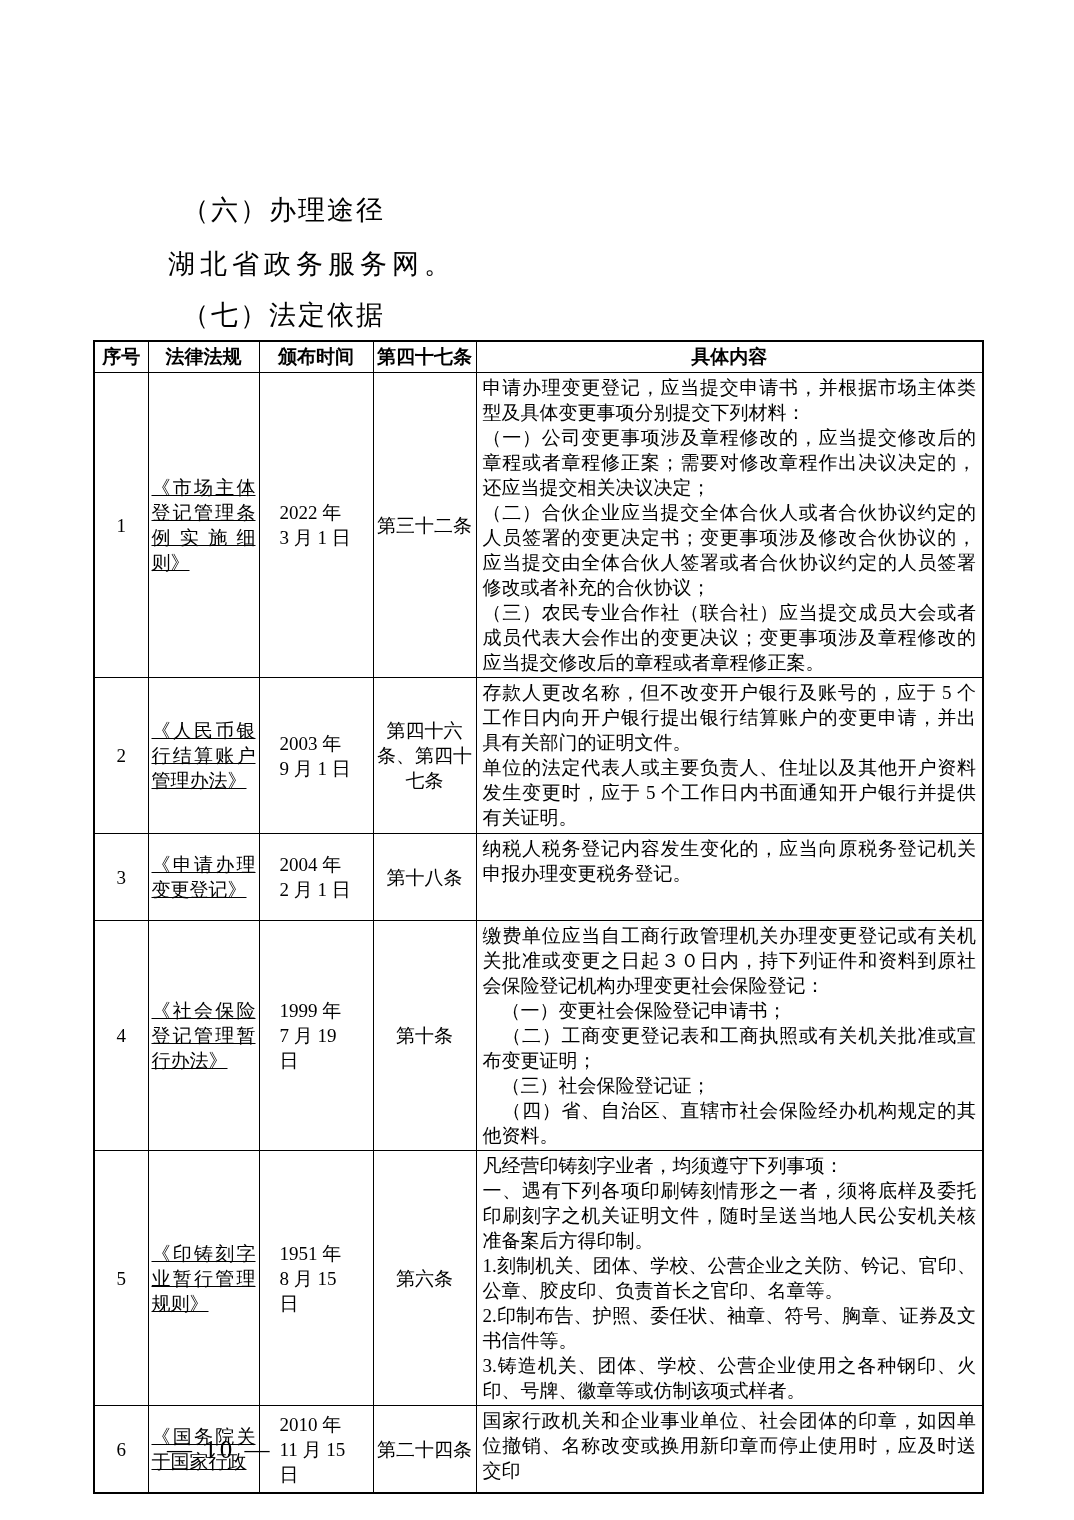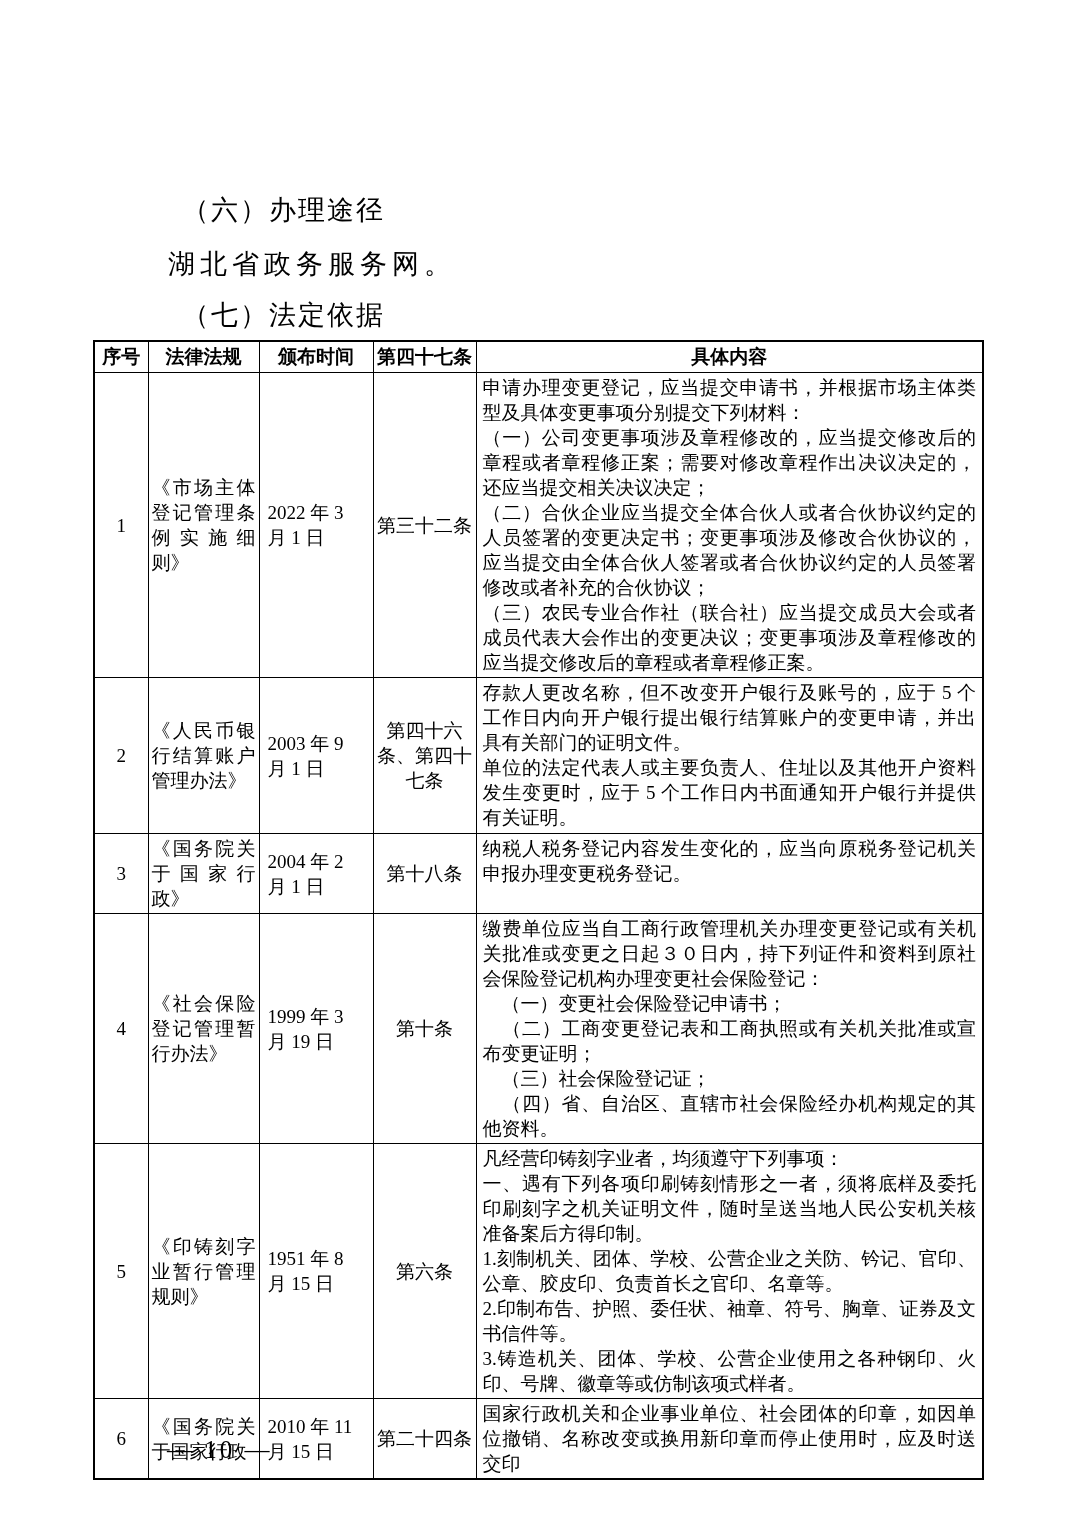--- a/index.html
+++ b/index.html
@@ -30,22 +30,22 @@
   }
   .law-table th, .law-table td { border:1px solid #000; }
   .law-table th {
     font-family:Liberation Sans, sans-serif;
     font-weight:700; font-size:19px;
     text-align:center; vertical-align:middle;
     padding:2px 0;
   }
   .law-table td { font-size:19px; line-height:25px; }
   td.cell-no   { text-align:center; vertical-align:middle; }
-  td.cell-law  { text-align:justify; vertical-align:middle; padding:2px 3px; }
-  td.cell-date { text-align:left;   vertical-align:middle; padding:2px 8px; }
+  td.cell-law  { text-align:justify; vertical-align:middle; padding:18px 3px;text-decoration:underline; }
+  td.cell-date { text-align:left;   vertical-align:middle; padding:2px 20px; }
   td.cell-cat  { text-align:center; vertical-align:middle; padding:2px 2px; }
   td.cell-content {
     text-align:justify; vertical-align:top;
     padding:2px 6px;
     white-space:pre-line;
   }
   .page-number {
     position:absolute; left:167px; top:1436px;
     font-size:25px; letter-spacing:3px; white-space:nowrap;
   }
@@ -90,29 +90,29 @@
     <tr style="height:156px">
       <td class="cell-no">2</td>
       <td class="cell-law">《人民币银行结算账户管理办法》</td>
       <td class="cell-date">2003 年 9 月 1 日</td>
       <td class="cell-cat">第四十六条、第四十七条</td>
       <td class="cell-content">存款人更改名称，但不改变开户银行及账号的，应于 5 个工作日内向开户银行提出银行结算账户的变更申请，并出具有关部门的证明文件。
 单位的法定代表人或主要负责人、住址以及其他开户资料发生变更时，应于 5 个工作日内书面通知开户银行并提供有关证明。</td>
     </tr>
     <tr style="height:49px">
       <td class="cell-no">3</td>
-      <td class="cell-law">《国务院关于国家行政》</td>
+      <td class="cell-law">《申请办理变更登记》</td>
       <td class="cell-date">2004 年 2 月 1 日</td>
       <td class="cell-cat">第十八条</td>
       <td class="cell-content">纳税人税务登记内容发生变化的，应当向原税务登记机关申报办理变更税务登记。</td>
     </tr>
     <tr style="height:230px">
       <td class="cell-no">4</td>
       <td class="cell-law">《社会保险登记管理暂行办法》</td>
-      <td class="cell-date">1999 年 3 月 19 日</td>
+      <td class="cell-date">1999 年 7 月 19 日</td>
       <td class="cell-cat">第十条</td>
       <td class="cell-content">缴费单位应当自工商行政管理机关办理变更登记或有关机关批准或变更之日起３０日内，持下列证件和资料到原社会保险登记机构办理变更社会保险登记：
 　（一）变更社会保险登记申请书；
 　（二）工商变更登记表和工商执照或有关机关批准或宣布变更证明；
 　（三）社会保险登记证；
 　（四）省、自治区、直辖市社会保险经办机构规定的其他资料。</td>
     </tr>
     <tr style="height:251px">
       <td class="cell-no">5</td>
       <td class="cell-law">《印铸刻字业暂行管理规则》</td>

